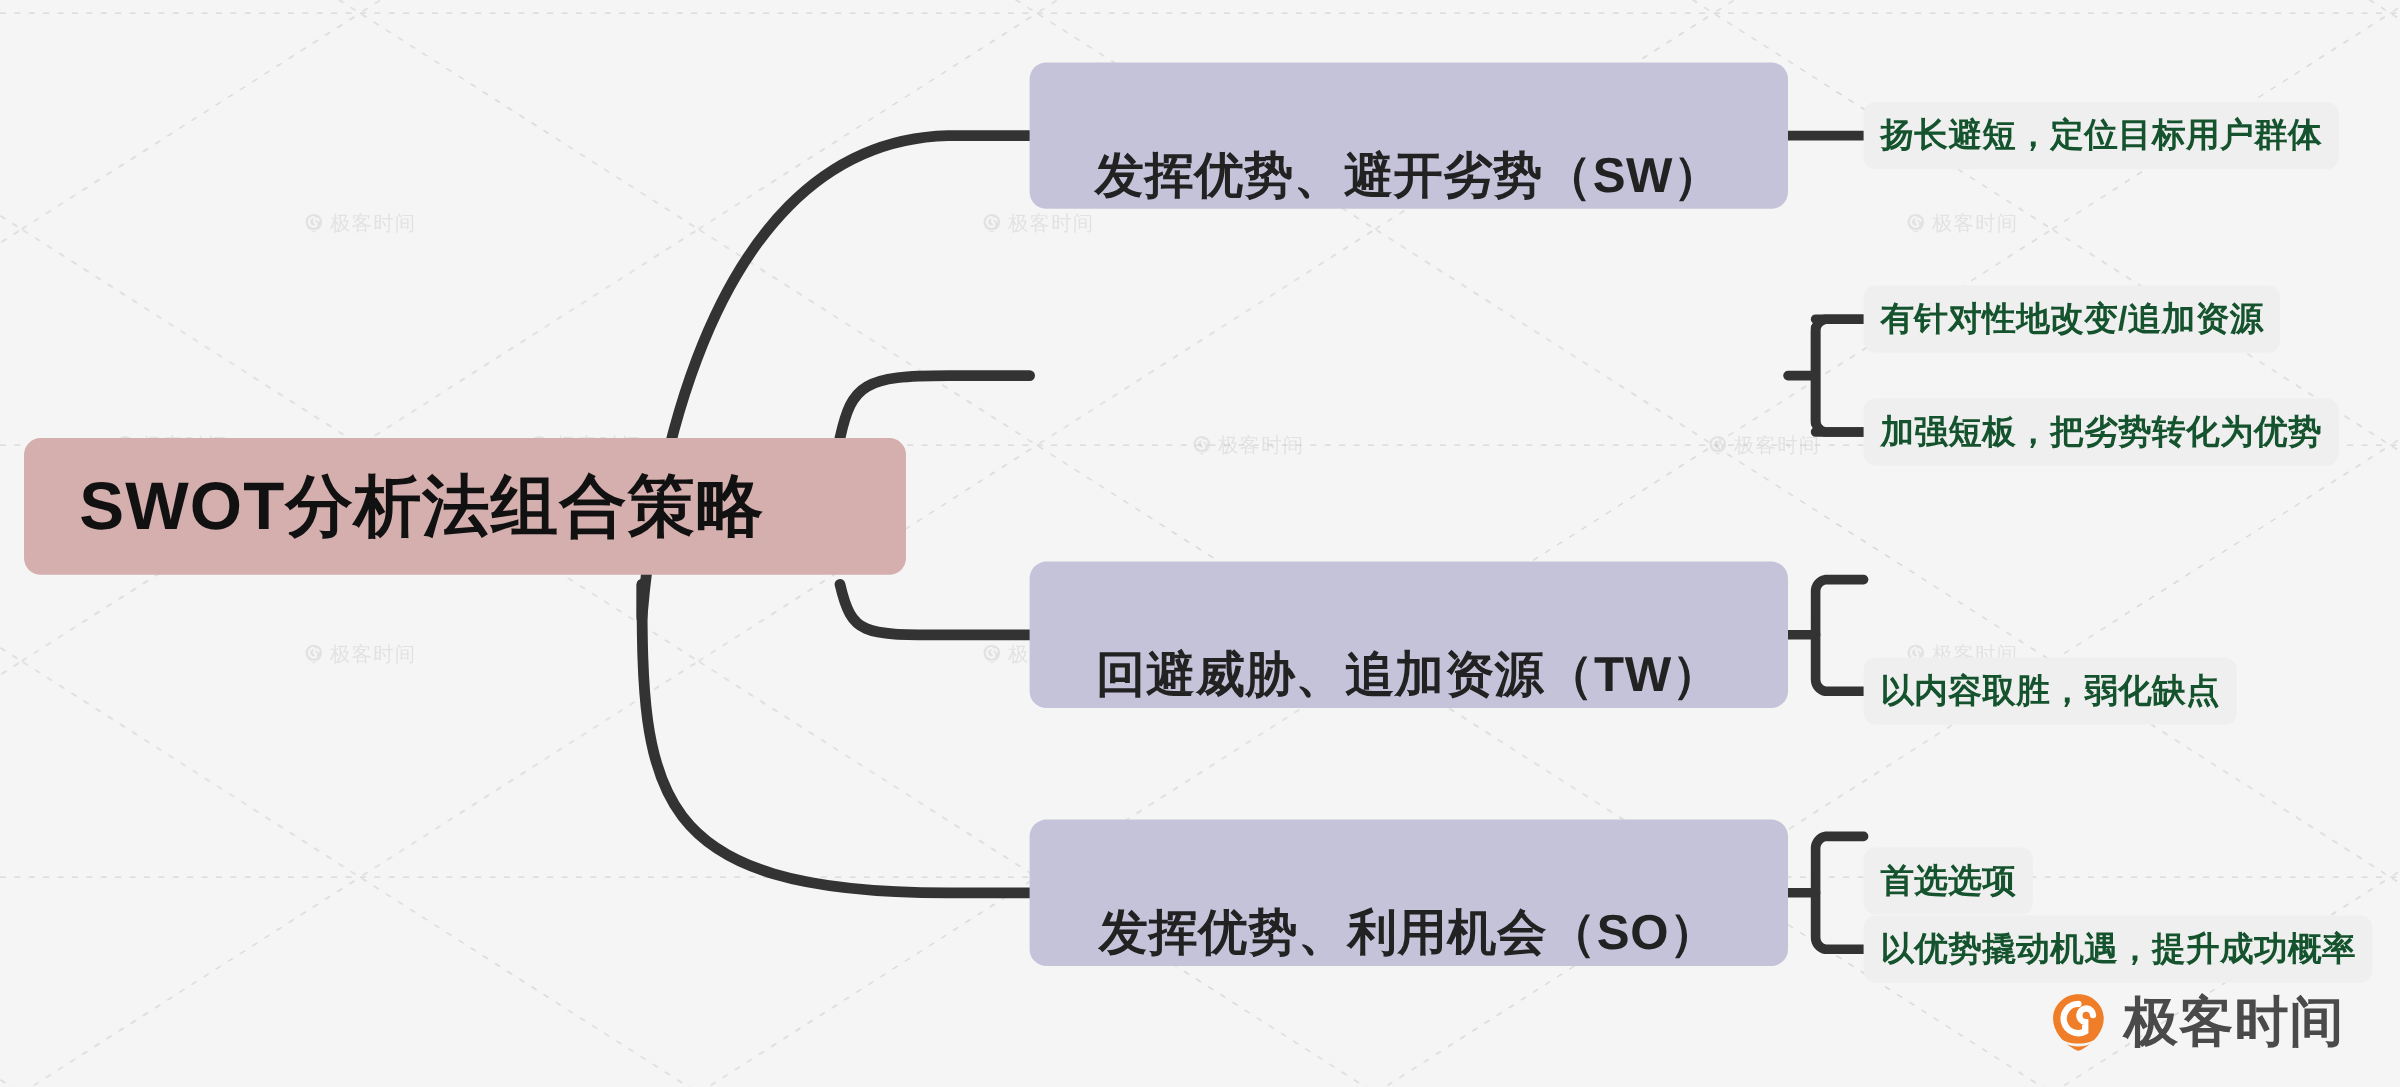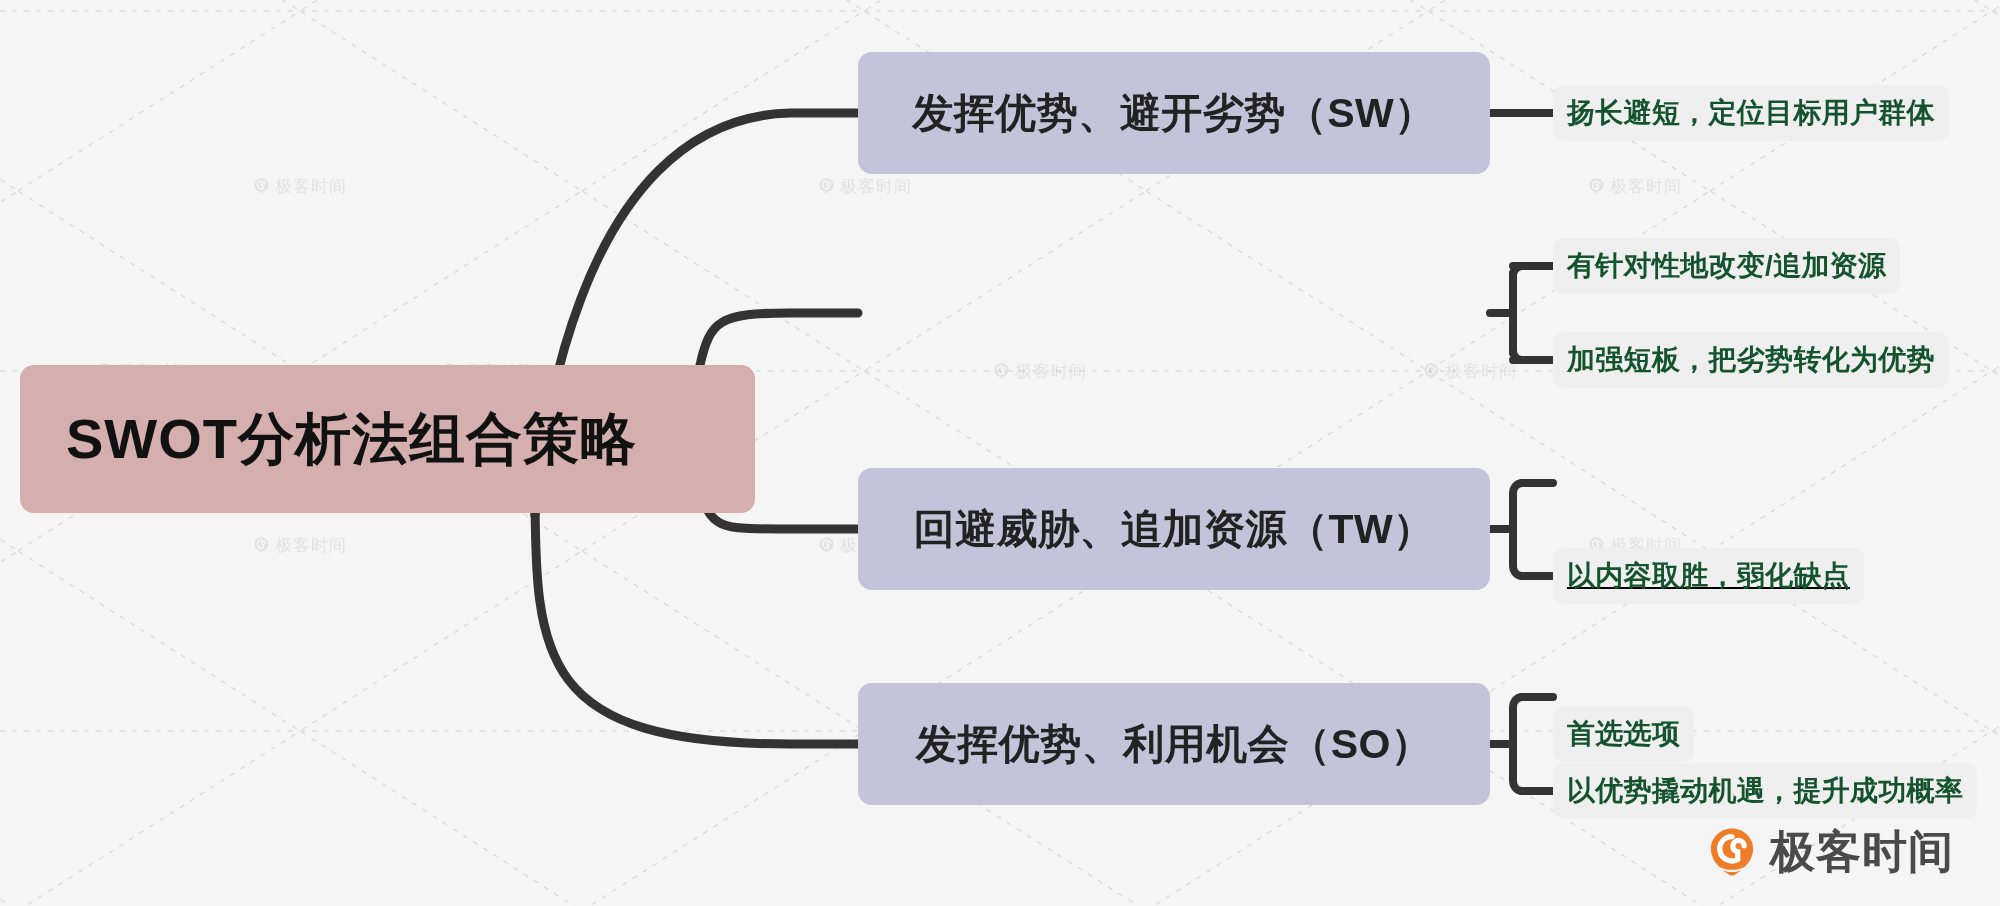--- a/index.html
+++ b/index.html
@@ -60,40 +60,41 @@
     z-index: 2;
     box-sizing: border-box;
     display: flex;
     align-items: center;
   }
 
   #root-node {
     left: 20px;
     top: 365px;
     width: 735px;
-    height: 148px;
+    height: 114px;
     background: #d5aeae;
     border-radius: 14px;
     padding: 0 46px;
   }
   #root-node .node-text {
     font-size: 56px;
     font-weight: 700;
     color: #111111;
     letter-spacing: 1px;
     line-height: 1.1;
   }
 
   .branch-node {
     width: 632px;
     height: 122px;
     background: #c5c3da;
     border-radius: 14px;
     padding: 0 36px;
     justify-content: center;
+    align-items: flex-end;
   }
   .branch-node .node-text {
     font-size: 41px;
     font-weight: 700;
     color: #222222;
     letter-spacing: 0.5px;
     white-space: nowrap;
   }
 
   .leaf-node {
@@ -276,21 +277,21 @@
   <div class="node leaf-node" style="left:1553px; top:332px;">
     <span class="node-text">加强短板，把劣势转化为优势</span>
   </div>
   <div class="node leaf-node" style="left:1553px; top:238px;">
     <span class="node-text">有针对性地改变/追加资源</span>
   </div>
 
   <div class="node branch-node" style="left:858px; top:468px;">
     <span class="node-text">回避威胁、追加资源（TW）</span>
   </div>
-  <div class="node leaf-node" style="left:1553px; top:548px;text-decoration:underline;">
+  <div class="node leaf-node" style="left:1553px; top:548px;">
     <span class="node-text">以内容取胜，弱化缺点</span>
   </div>
 
   <div class="node branch-node" style="left:858px; top:683px;">
     <span class="node-text">发挥优势、利用机会（SO）</span>
   </div>
   <div class="node leaf-node" style="left:1553px; top:706px;">
     <span class="node-text">首选选项</span>
   </div>
   <div class="node leaf-node" style="left:1553px; top:763px;">

